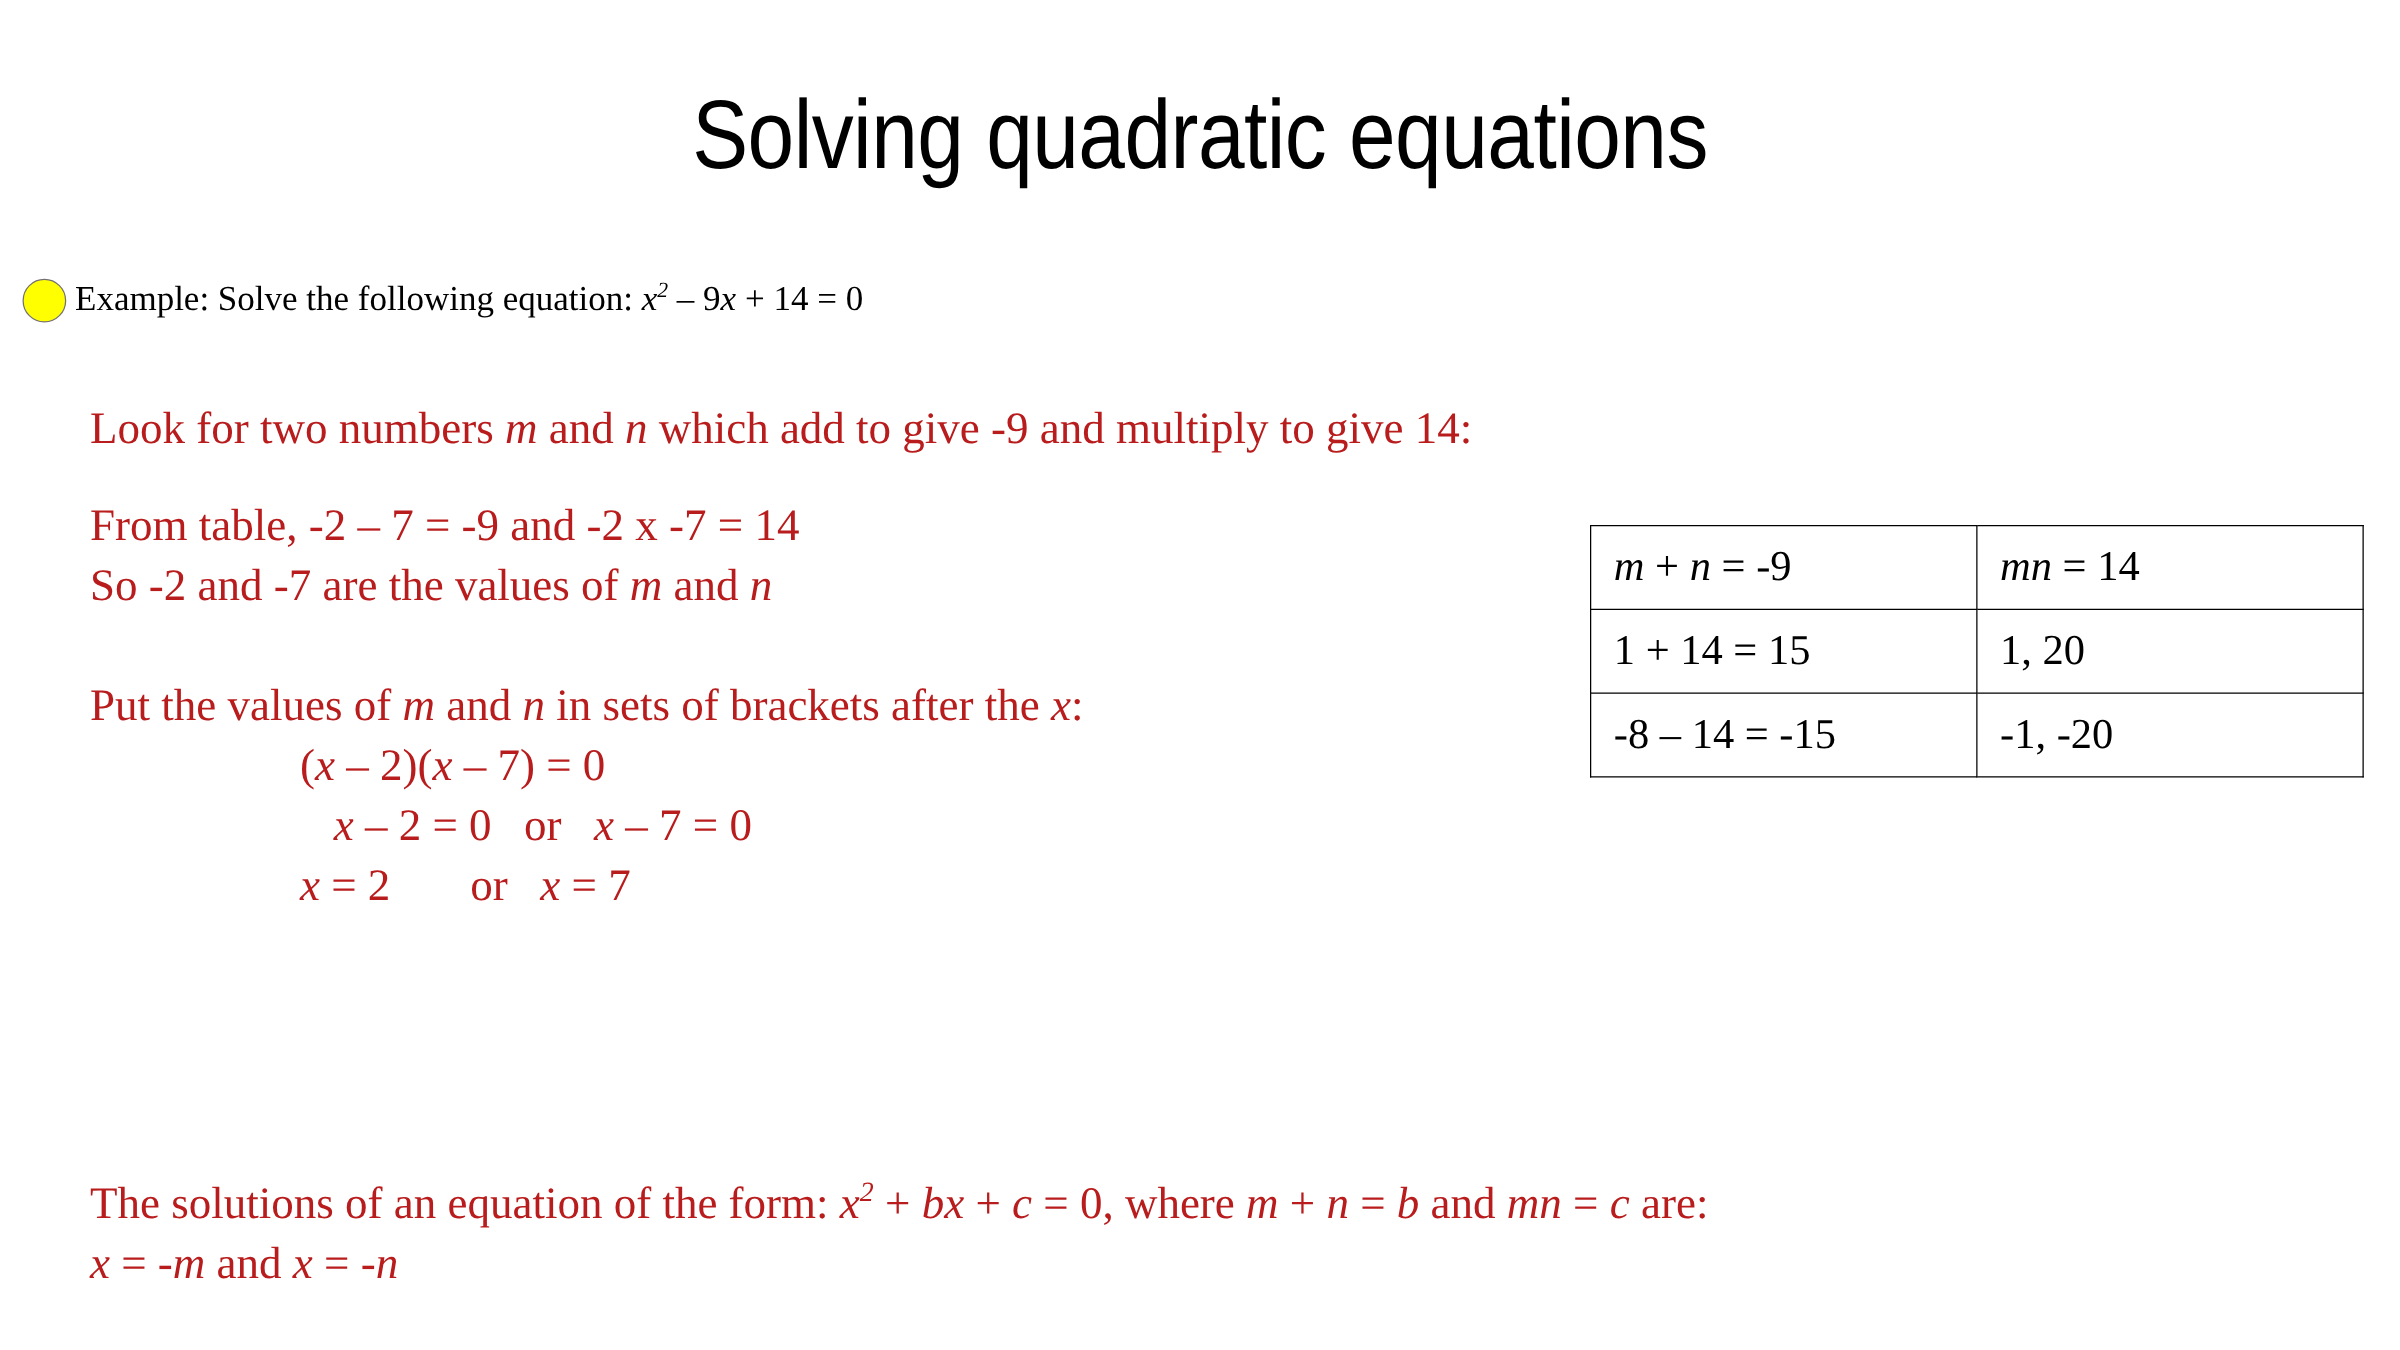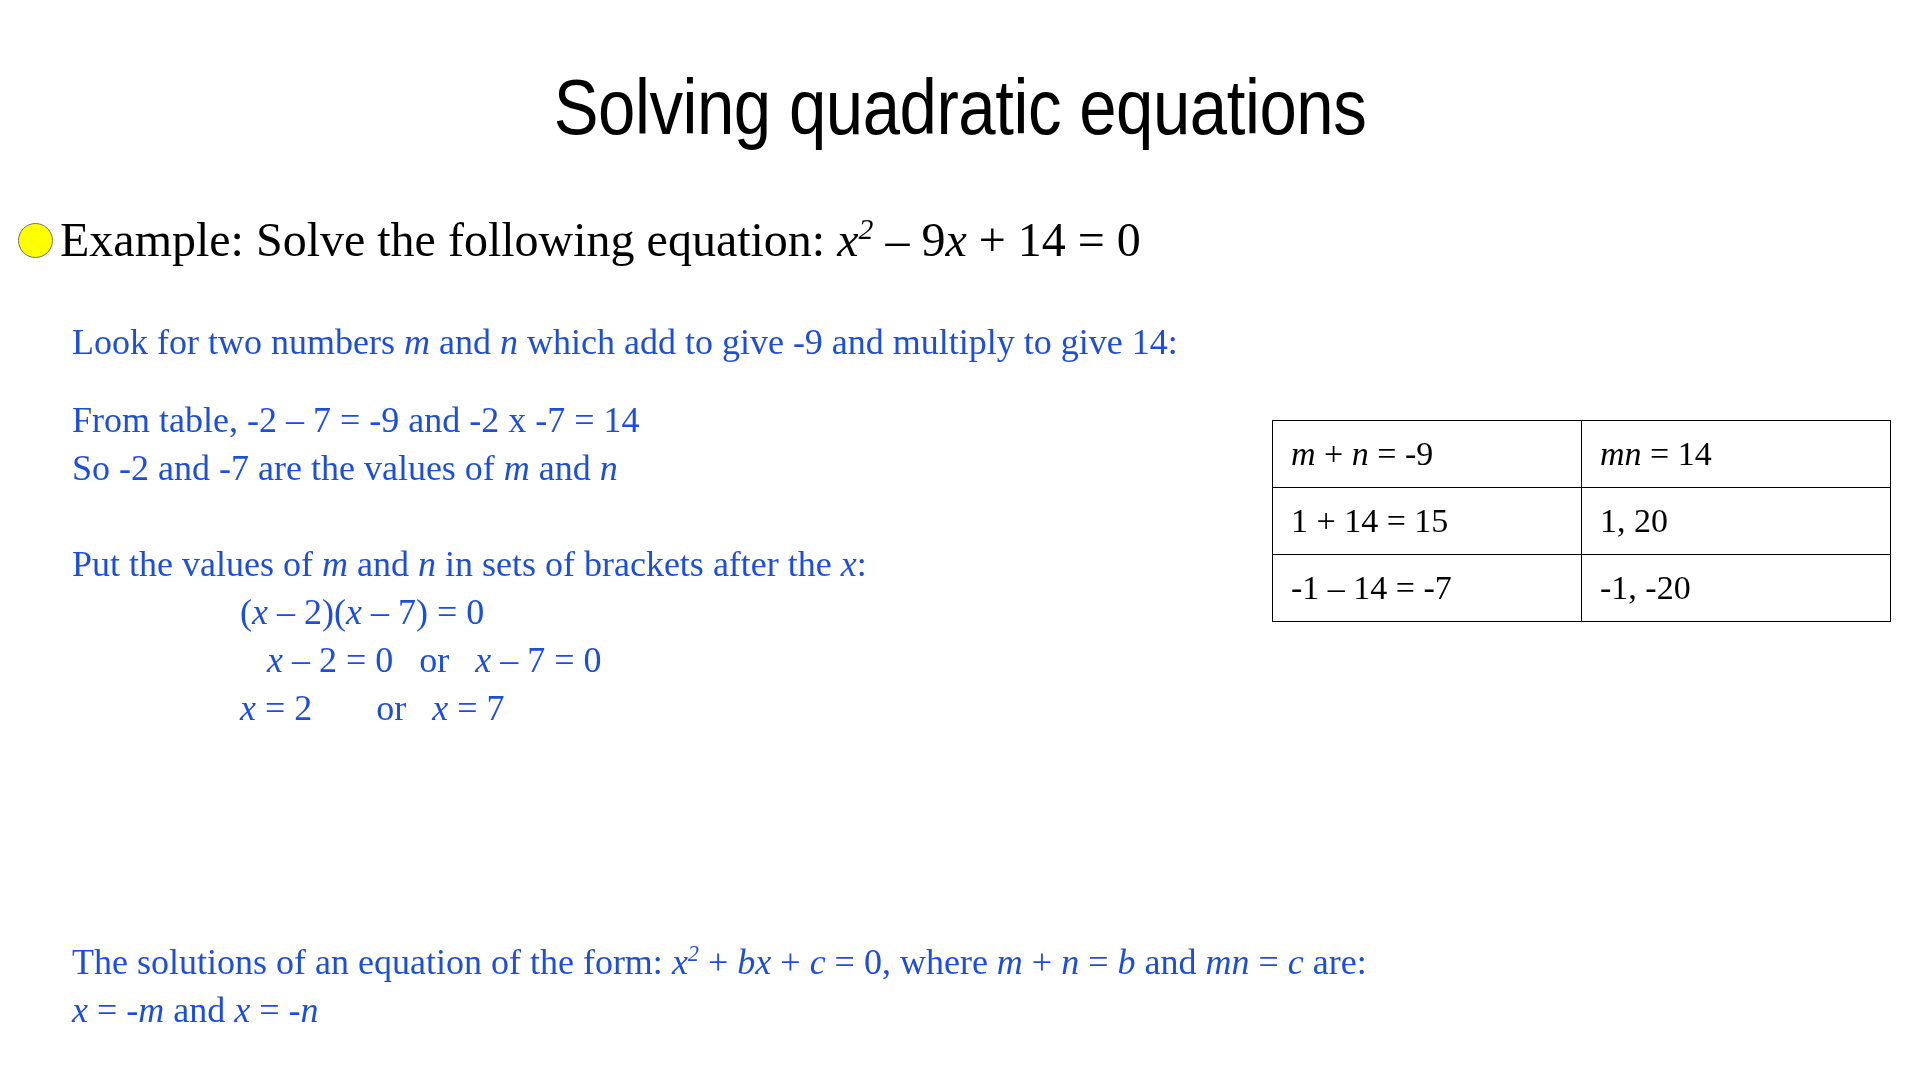--- a/index.html
+++ b/index.html
@@ -40,21 +40,21 @@
     white-space: nowrap;
     color: #000000;
   }
 
   
   .body-text {
     position: absolute;
     font-family: "Liberation Serif", serif;
     font-size: 36px;
     line-height: 48px;
-    color: #1d4ed8;
+    color: #b91c1c;
     white-space: nowrap;
   }
   .it { font-style: italic; }
   sup.sq {
     font-size: 0.62em;
     vertical-align: super;
     line-height: 0;
     font-style: italic;
   }
 
@@ -72,21 +72,21 @@
     height: 35px;
     border-radius: 50%;
     background: #FFFF00;
     border: 1.5px solid #767171;
     box-sizing: border-box;
     flex: 0 0 auto;
     margin-right: 7px;
   }
   .bullet-label {
     font-family: "Liberation Serif", serif;
-    font-size: 48px;
+    font-size: 28px;
     line-height: 44px;
     white-space: nowrap;
   }
 
   .line-look   { left: 72px; top: 318px; }
   .line-from   { left: 72px; top: 396px; }
   .line-so     { left: 72px; top: 444px; }
   .line-put    { left: 72px; top: 540px; }
   .eq-1        { left: 240px; top: 588px; }
   .eq-2        { left: 227px; top: 636px; margin-left: 40px; }
@@ -158,19 +158,19 @@
     <tbody>
       <tr>
         <td class="col-a"><span class="it">m</span><span> + </span><span class="it">n</span><span> = -9</span></td>
         <td class="col-b"><span class="it">mn</span><span> = 14</span></td>
       </tr>
       <tr>
         <td class="col-a">1 + 14 = 15</td>
         <td class="col-b">1, 20</td>
       </tr>
       <tr>
-        <td class="col-a">-1 – 14 = -7</td>
+        <td class="col-a">-8 – 14 = -15</td>
         <td class="col-b">-1, -20</td>
       </tr>
     </tbody>
   </table>
 
 </div>
 
 </body></html>

